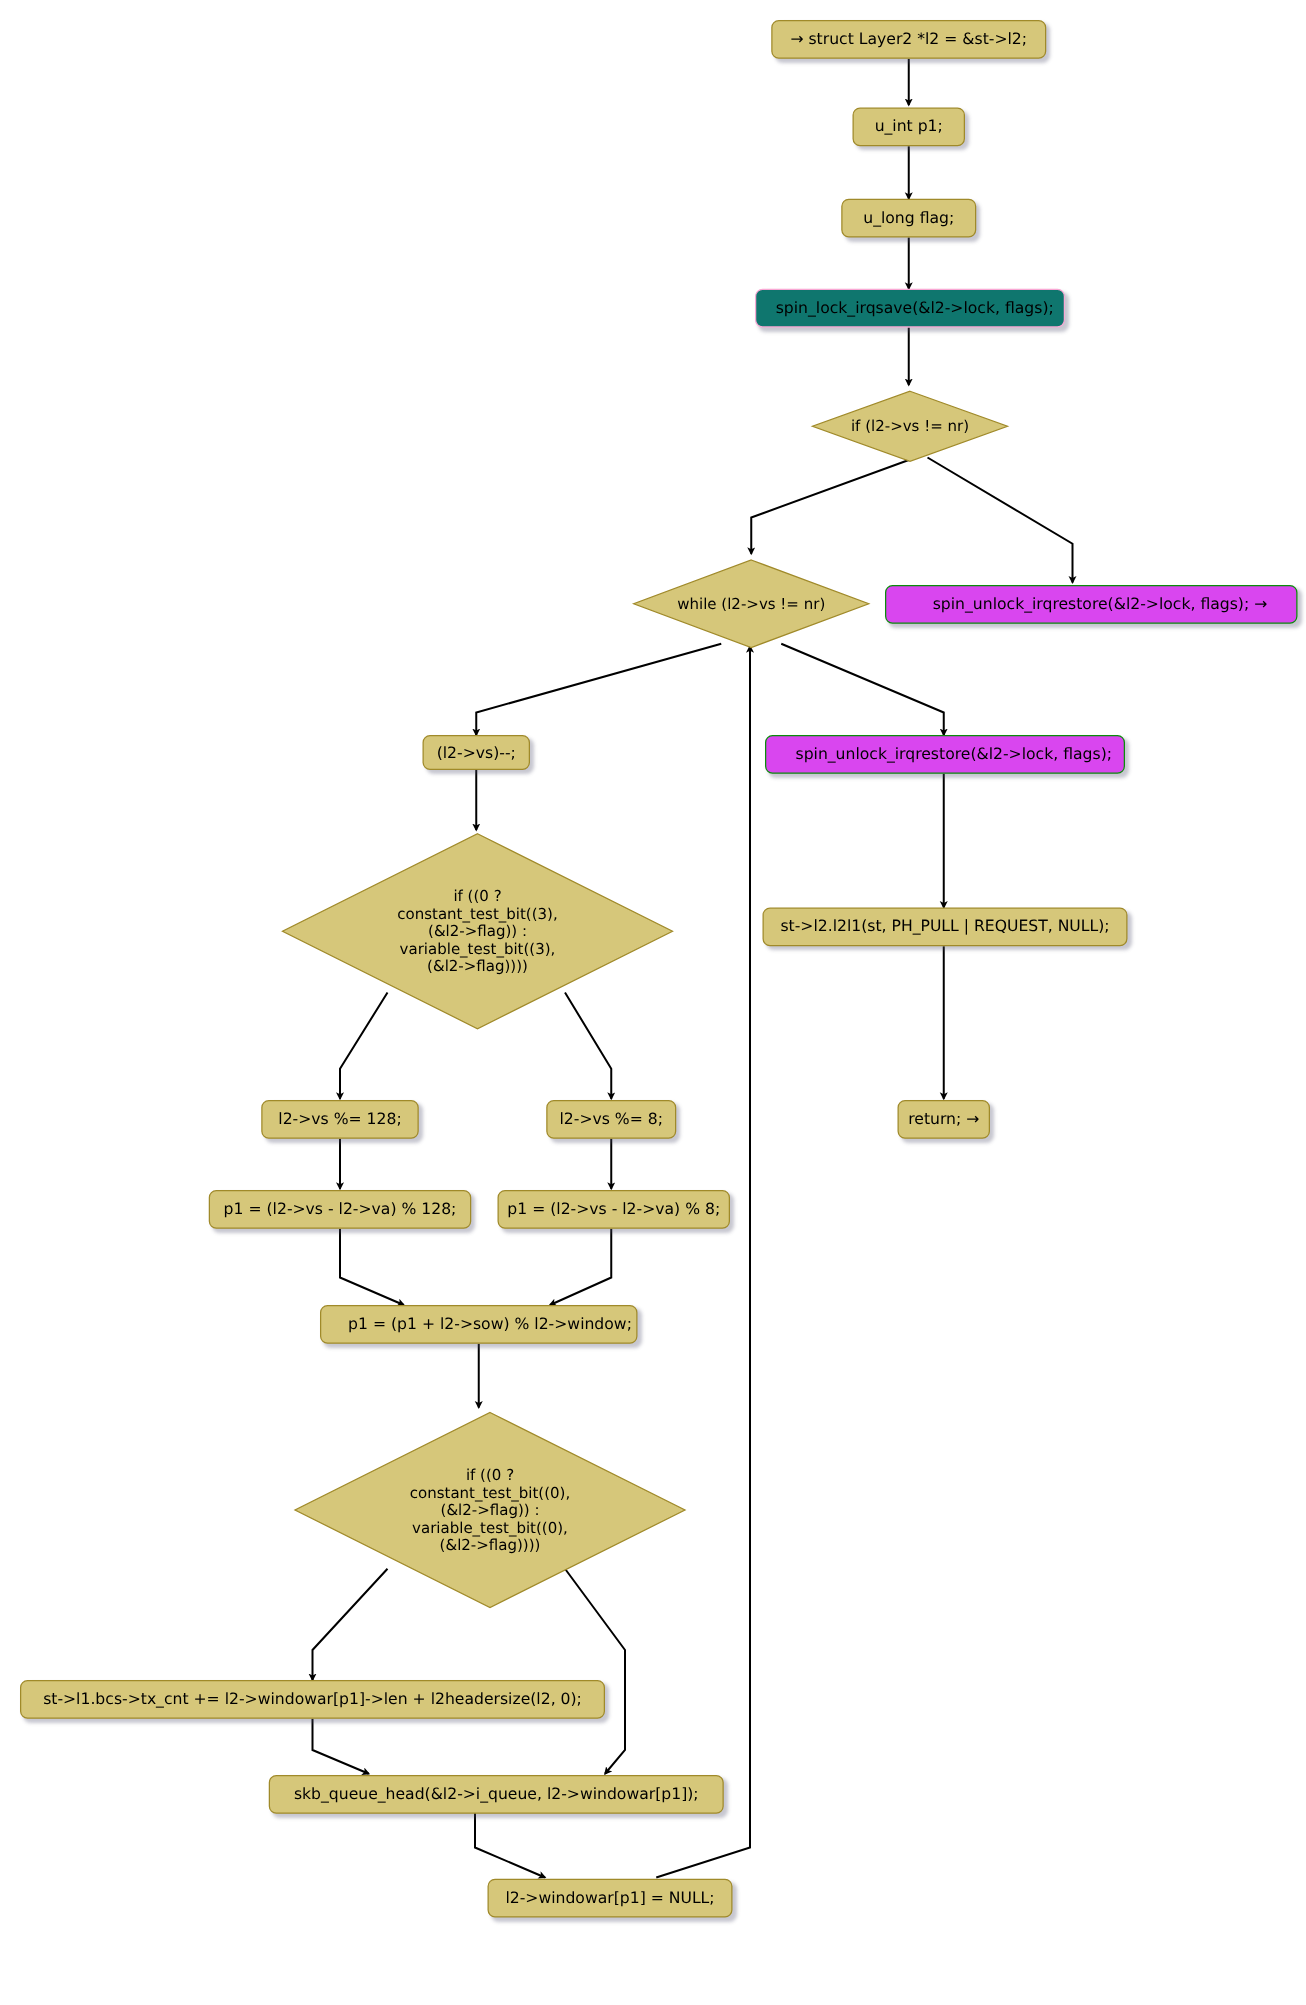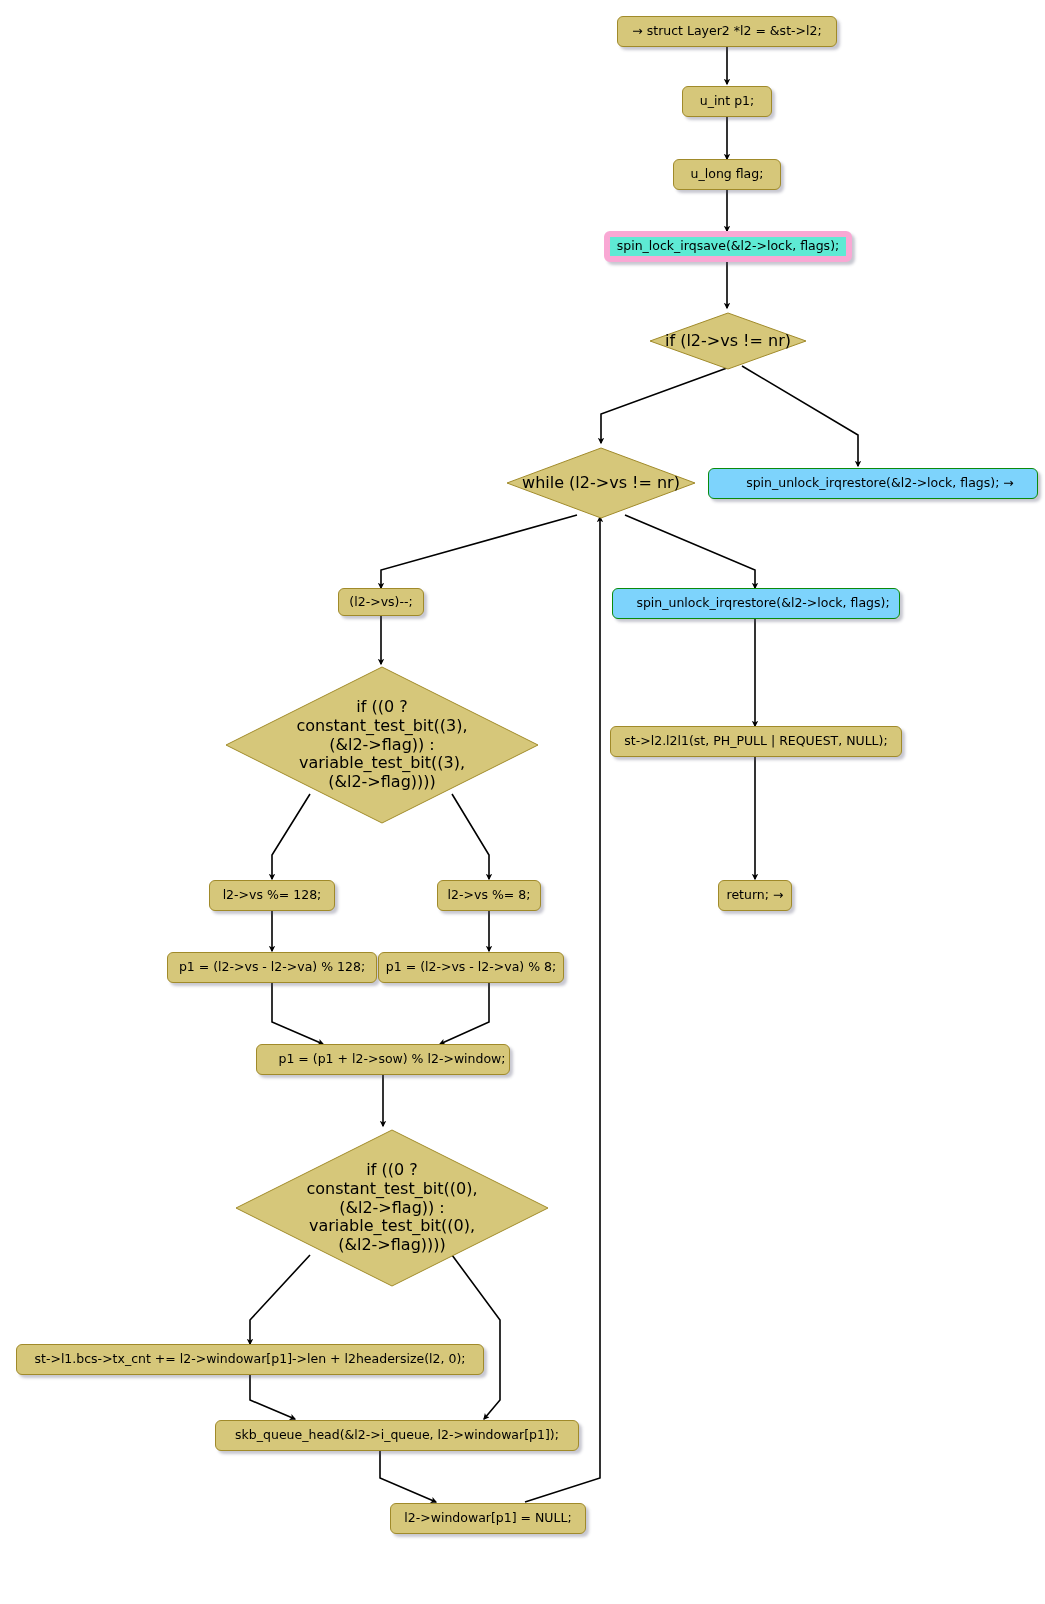--- a/index.html
+++ b/index.html
@@ -39,34 +39,35 @@
   
   .proc {
     border: 1px solid #a08a2a;
     border-radius: 6px;
     background: #d6c77a;
     box-shadow: 3px 3px 3px rgba(80,80,110,0.32);
     font-size: 12.5px;
     padding: 0 8px;
   }
   .proc.red {
-    background: #5eead4;
-    border: 6px solid #f9a8d4;
+    background: #0f766e;
+    border: 1px solid #f9a8d4;
+    justify-content: flex-end;
   }
   .proc.green {
-    background: #7dd3fc;
+    background: #d946ef;
     border: 1px solid #0b8b0b;
     padding-left: 22px;
   }
   
   .decision {
     background: transparent;
     border: none;
     box-shadow: none;
-    font-size: 16px;
+    font-size: 12px;
   }
   .decision .dshape {
     position: absolute;
     left: 0; top: 0;
     width: 100%; height: 100%;
     z-index: 0;
   }
   .decision .dlabel {
     position: relative;
     z-index: 1;
@@ -200,21 +201,21 @@
   </div>
 
   <div class="node proc" style="left:718px; top:880px; width:74px; height:31px;">
     <span>return; →</span>
   </div>
 
   <div class="node proc" style="left:167px; top:952px; width:210px; height:31px;">
     <span>p1 = (l2-&gt;vs - l2-&gt;va) % 128;</span>
   </div>
 
-  <div class="node proc" style="left:378px; top:952px; width:186px; height:31px;">
+  <div class="node proc" style="left:398px; top:952px; width:186px; height:31px;">
     <span>p1 = (l2-&gt;vs - l2-&gt;va) % 8;</span>
   </div>
 
   <div class="node proc" style="left:256px; top:1044px; width:254px; height:31px;padding-left:26px;">
     <span>p1 = (p1 + l2-&gt;sow) % l2-&gt;window;</span>
   </div>
 
   <div class="node decision" style="left:234px; top:1128px; width:316px; height:160px;">
     <svg class="dshape" viewBox="0 0 316 160" preserveAspectRatio="none">
       <polygon points="158,2 314,80 158,158 2,80" fill="#d6c77a" stroke="#a08a2a" stroke-width="1"></polygon>

